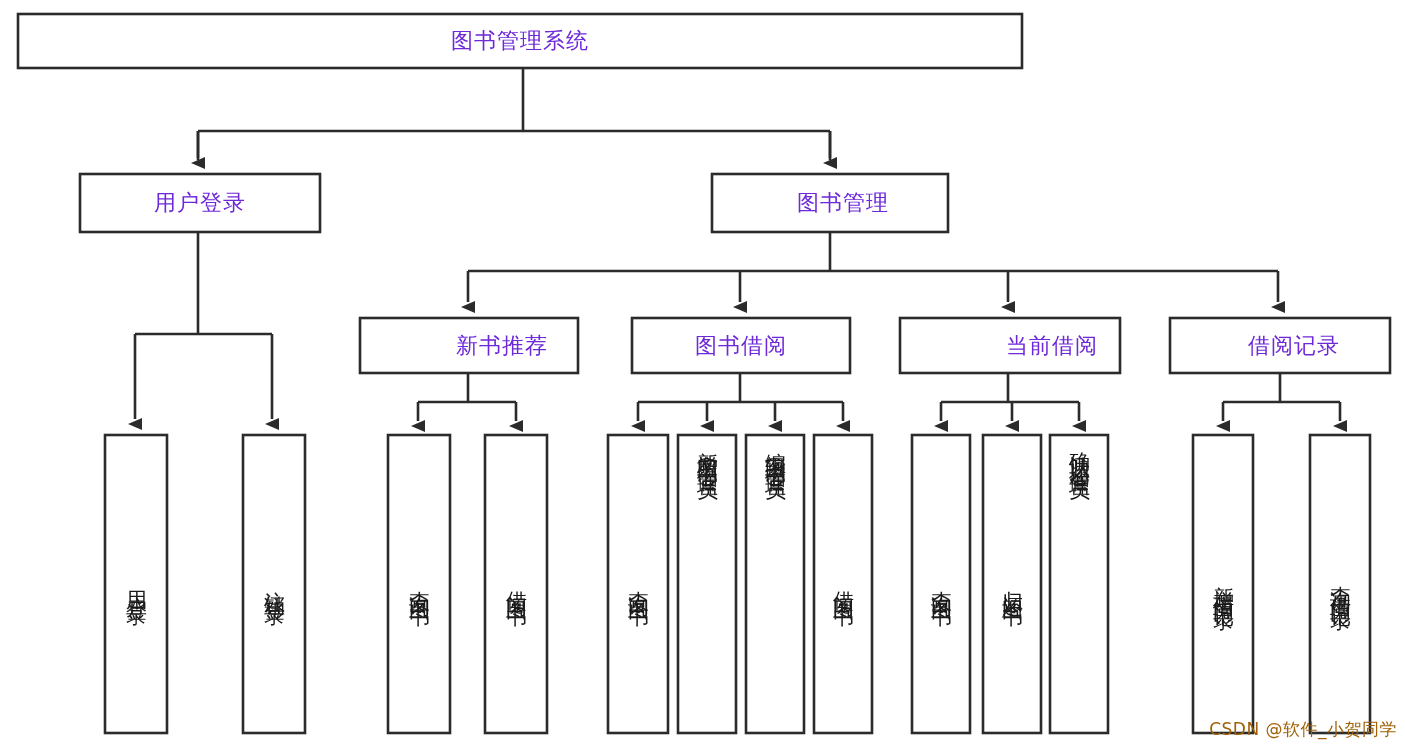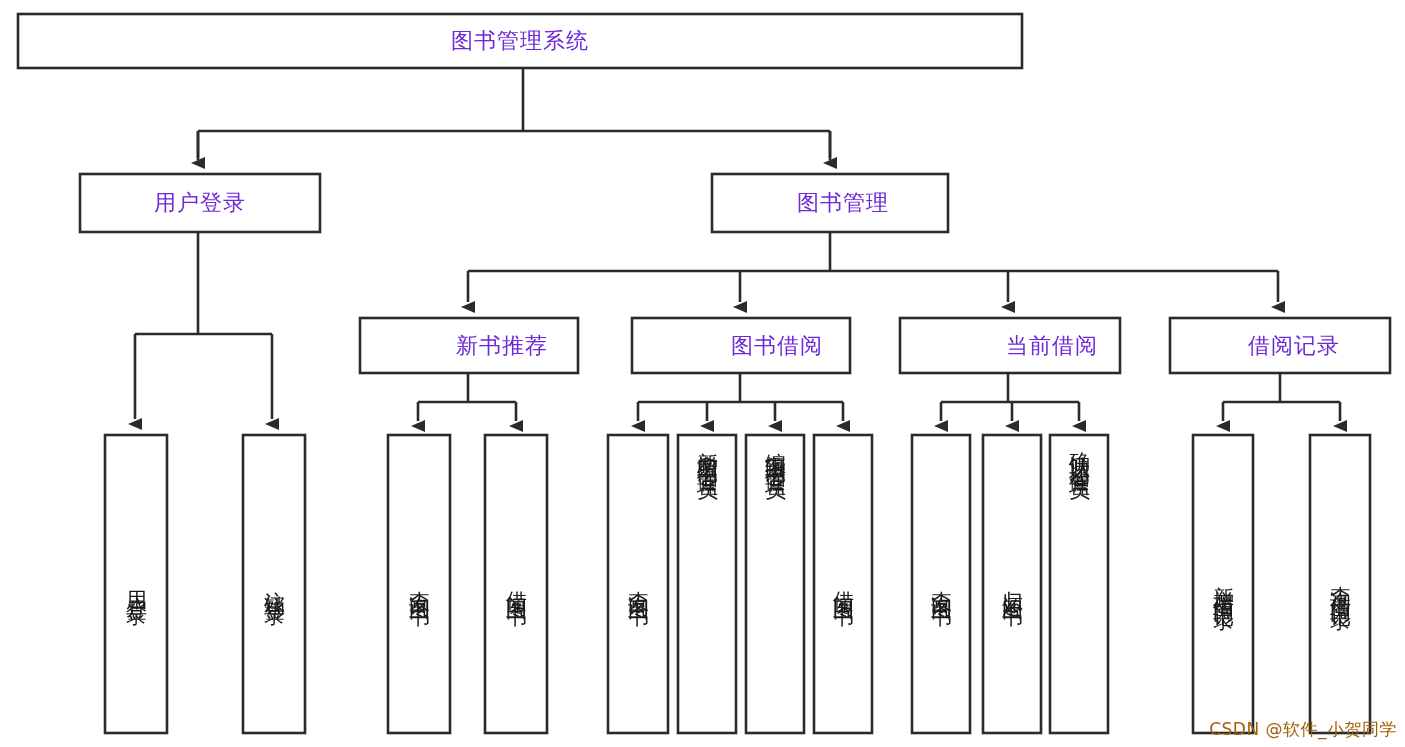--- a/index.html
+++ b/index.html
@@ -166,21 +166,21 @@
   </div>
 
   <div class="hlabel-wrap" style="left:712px; top:174px; width:262px; height:58px;">
     <span class="hlabel-text">图书管理</span>
   </div>
 
   <div class="hlabel-wrap" style="left:360px; top:318px; width:228px; height:55px;margin-left:28px;">
     <span class="hlabel-text">新书推荐</span>
   </div>
 
-  <div class="hlabel-wrap" style="left:668px; top:318px; width:218px; height:56px;align-items:center;">
+  <div class="hlabel-wrap" style="left:632px; top:318px; width:218px; height:56px;align-items:center;">
     <span class="hlabel-text">图书借阅</span>
   </div>
 
   <div class="hlabel-wrap" style="left:900px; top:318px; width:220px; height:55px;margin-left:42px;">
     <span class="hlabel-text">当前借阅</span>
   </div>
 
   <div class="hlabel-wrap" style="left:1170px; top:318px; width:248px; height:55px;border-radius:23px;">
     <span class="hlabel-text">借阅记录</span>
   </div>

